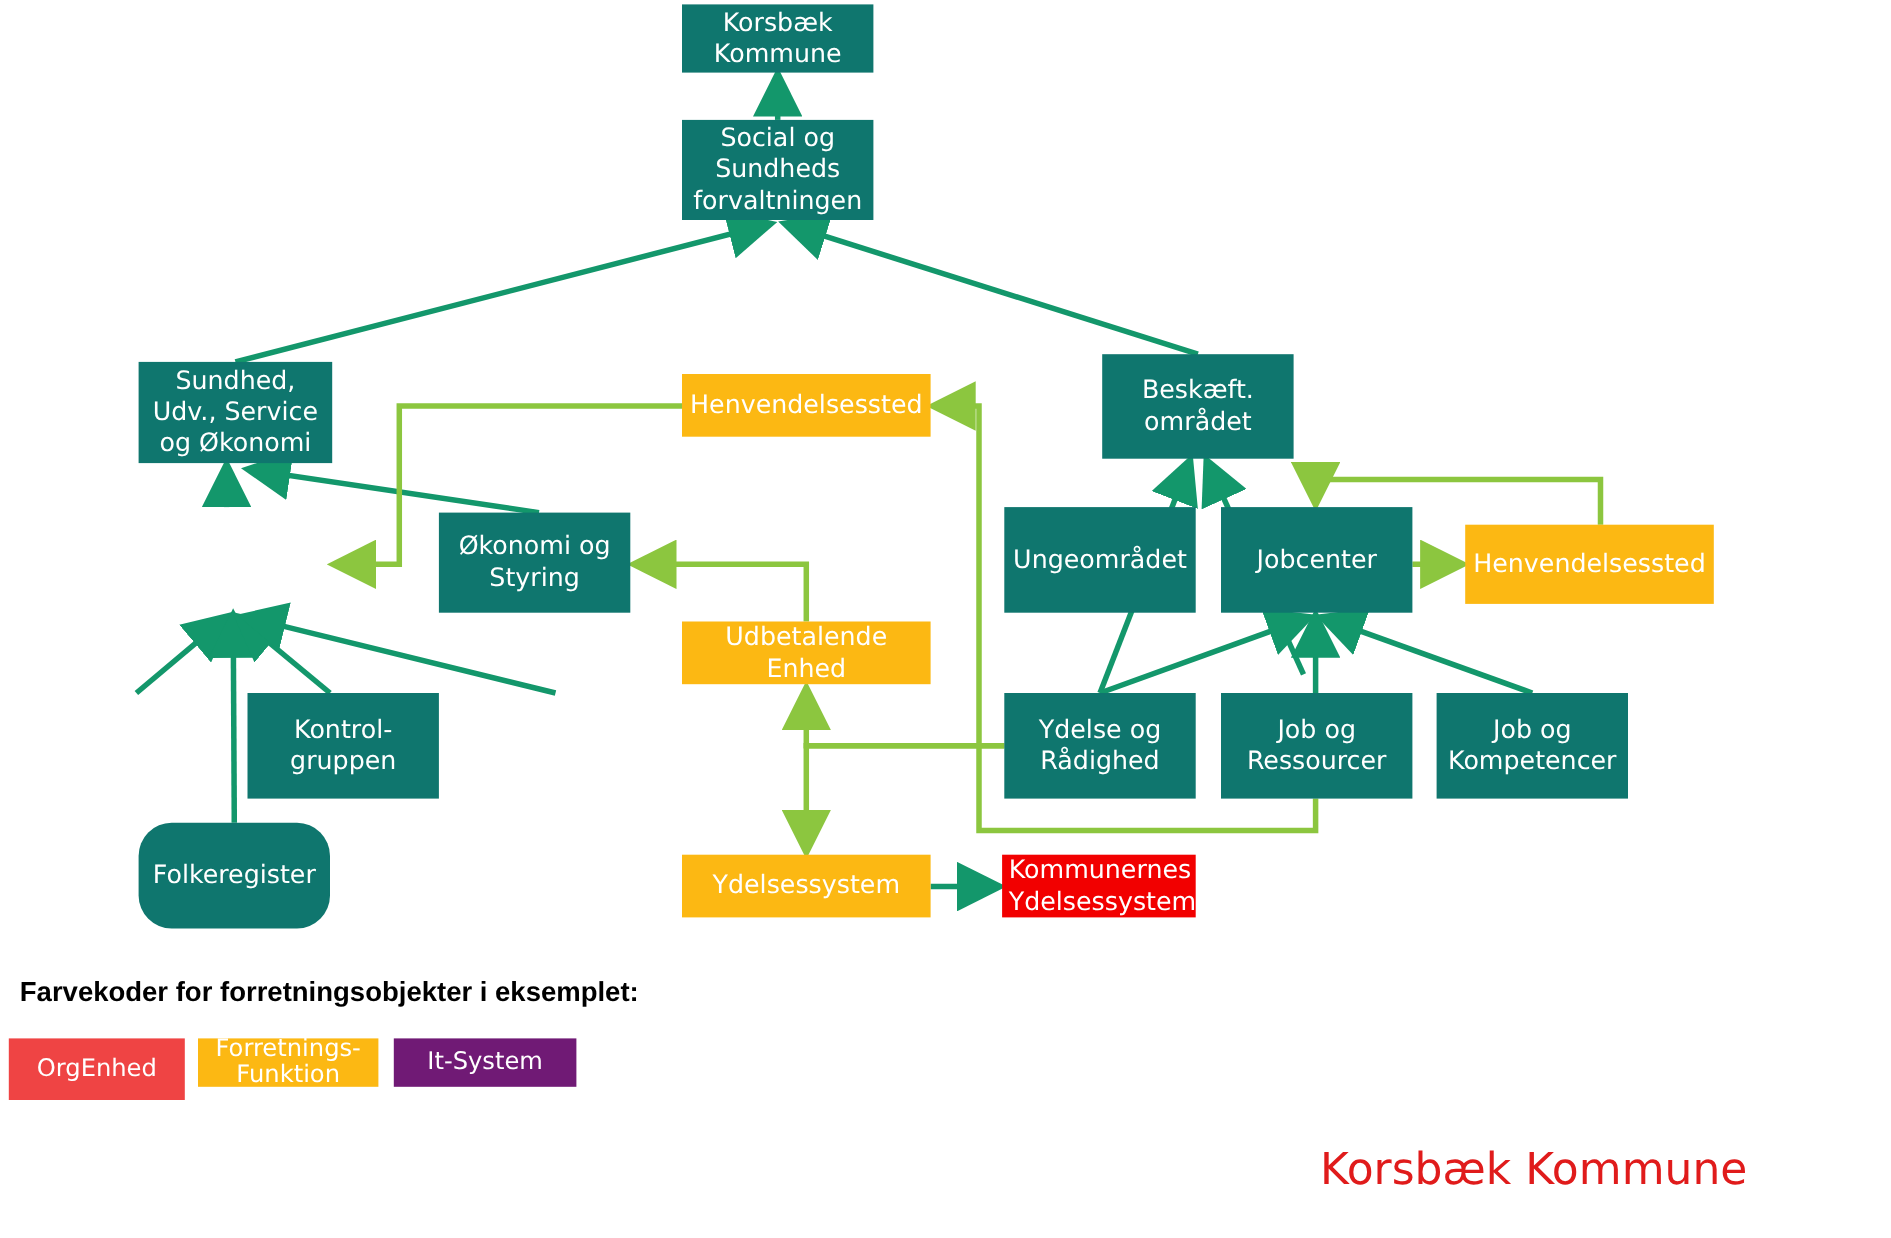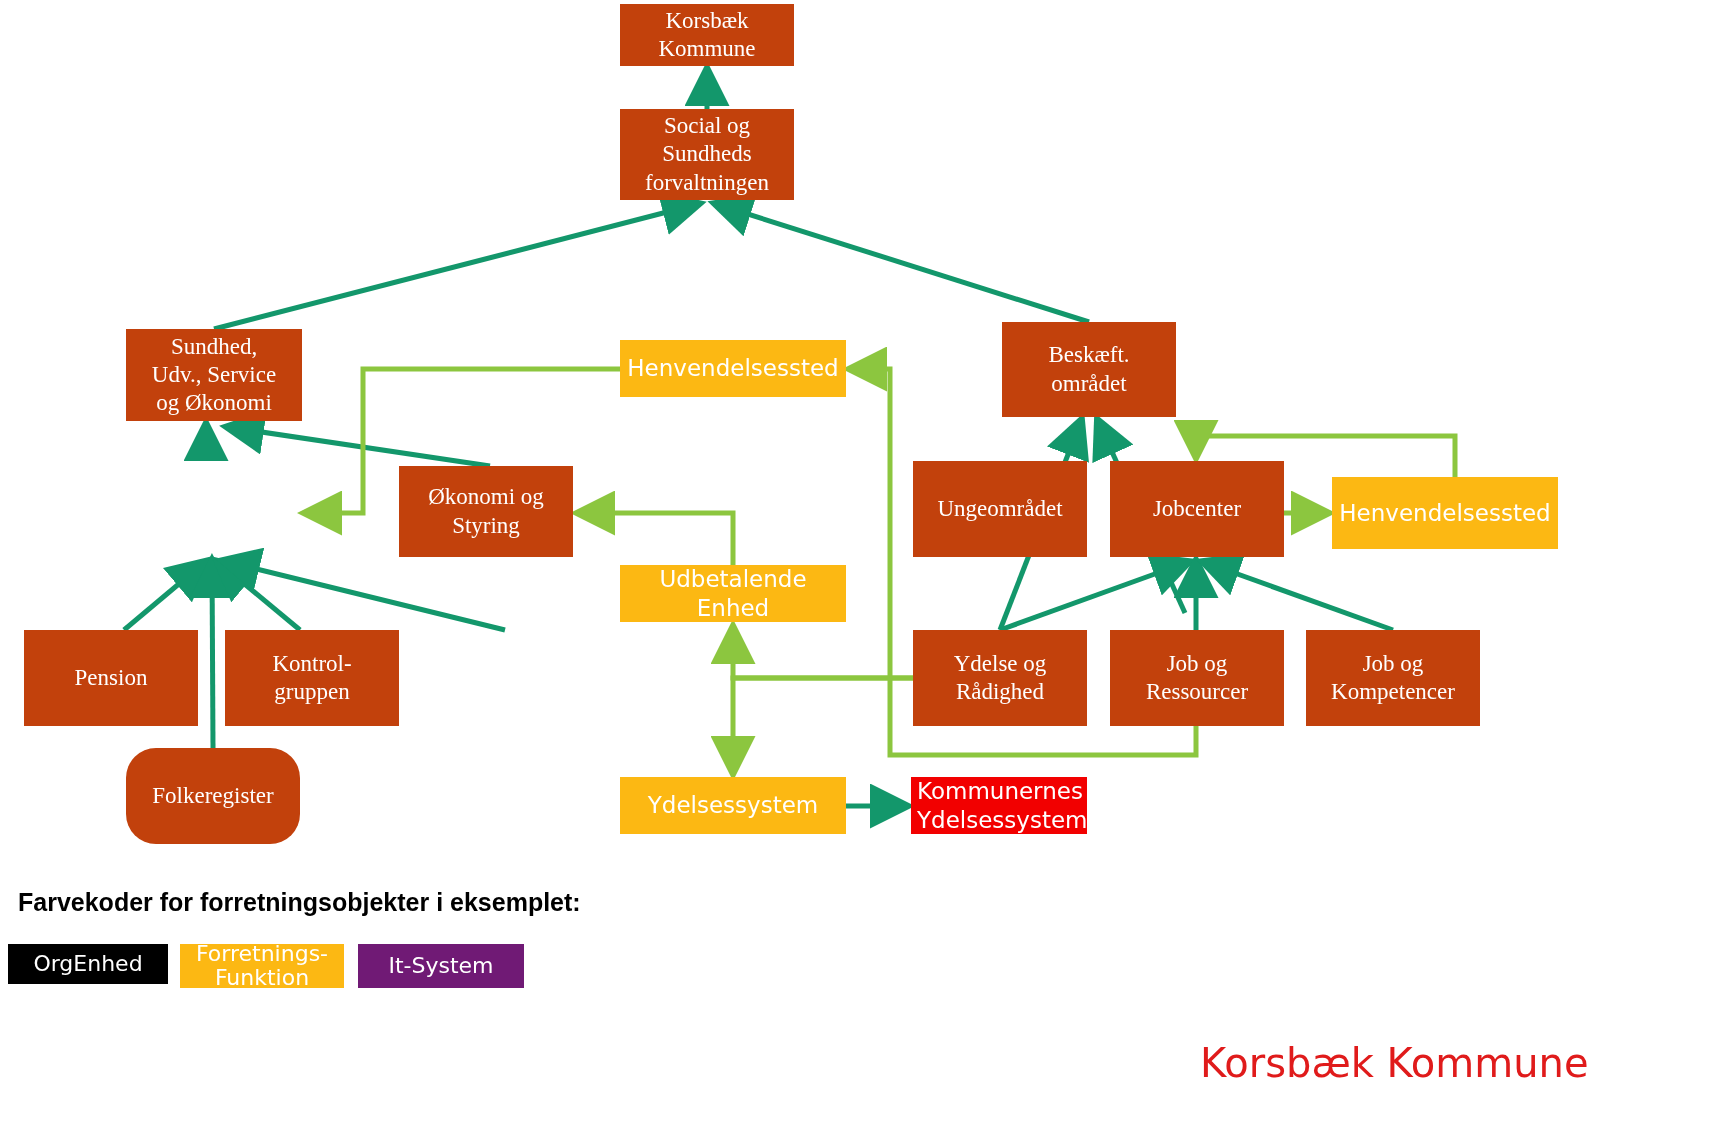--- a/index.html
+++ b/index.html
@@ -33,21 +33,21 @@
     text-align: center;
     color: #ffffff;
     font-family: "DejaVu Sans", sans-serif;
     font-size: 23px;
     line-height: 1.22;
     box-sizing: border-box;
     padding: 2px 6px;
     z-index: 5;
   }
   .node span { display: block; width: 100%; }
-  .org { background: #c2410c; font-family: Liberation Serif, serif; }
+  .org { background: #0f766e; }
   .fn  { background: #FCB813; }
   .it  { background: #F20000; }
 
   #legend-title {
     position: absolute;
     font-family: "Liberation Sans", sans-serif;
     font-weight: bold;
     font-size: 25px;
     color: #000000;
     white-space: nowrap;
@@ -154,23 +154,20 @@
   </div>
 
   <div class="node fn" style="left:1332px;top:477px;width:226px;height:72px;">
     <span>Henvendelsessted</span>
   </div>
 
   <div class="node fn" style="left:620px;top:565px;width:226px;height:57px;">
     <span>Udbetalende Enhed</span>
   </div>
 
-  <div class="node org" style="left:24px;top:630px;width:174px;height:96px;">
-    <span>Pension</span>
-  </div>
 
   <div class="node org" style="left:225px;top:630px;width:174px;height:96px;">
     <span>Kontrol-<br>gruppen</span>
   </div>
 
 
   <div class="node org" style="left:913px;top:630px;width:174px;height:96px;">
     <span>Ydelse og<br>Rådighed</span>
   </div>
 
@@ -189,21 +186,21 @@
   <div class="node fn" style="left:620px;top:777px;width:226px;height:57px;">
     <span>Ydelsessystem</span>
   </div>
 
   <div class="node it" style="left:911px;top:777px;width:176px;height:57px;">
     <span>Kommunernes<br>Ydelsessystem</span>
   </div>
 
   <div id="legend-title" style="left:18px;top:888px;">Farvekoder for forretningsobjekter i eksemplet:</div>
 
-  <div class="legend-box" style="left:8px;top:944px;width:160px;height:40px;background:#000000;">
+  <div class="legend-box" style="left:8px;top:944px;width:160px;height:56px;background:#ef4444;">
     <span>OrgEnhed</span>
   </div>
 
   <div class="legend-box" style="left:180px;top:944px;width:164px;height:44px;background:#FCB813;justify-content:center;">
     <span>Forretnings-<br>Funktion</span>
   </div>
 
   <div class="legend-box" style="left:358px;top:944px;width:166px;height:44px;background:#701a75;">
     <span>It-System</span>
   </div>

